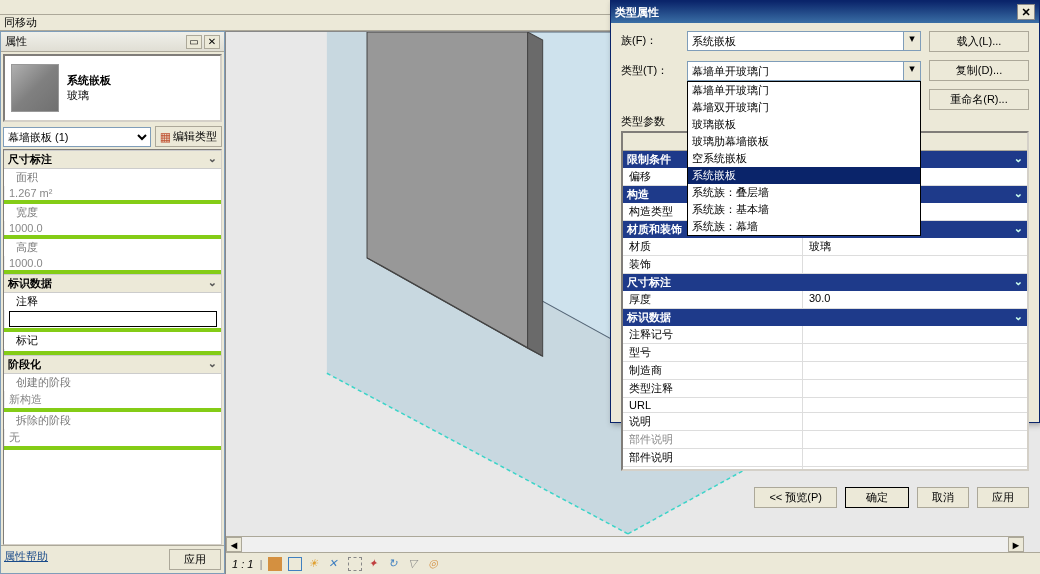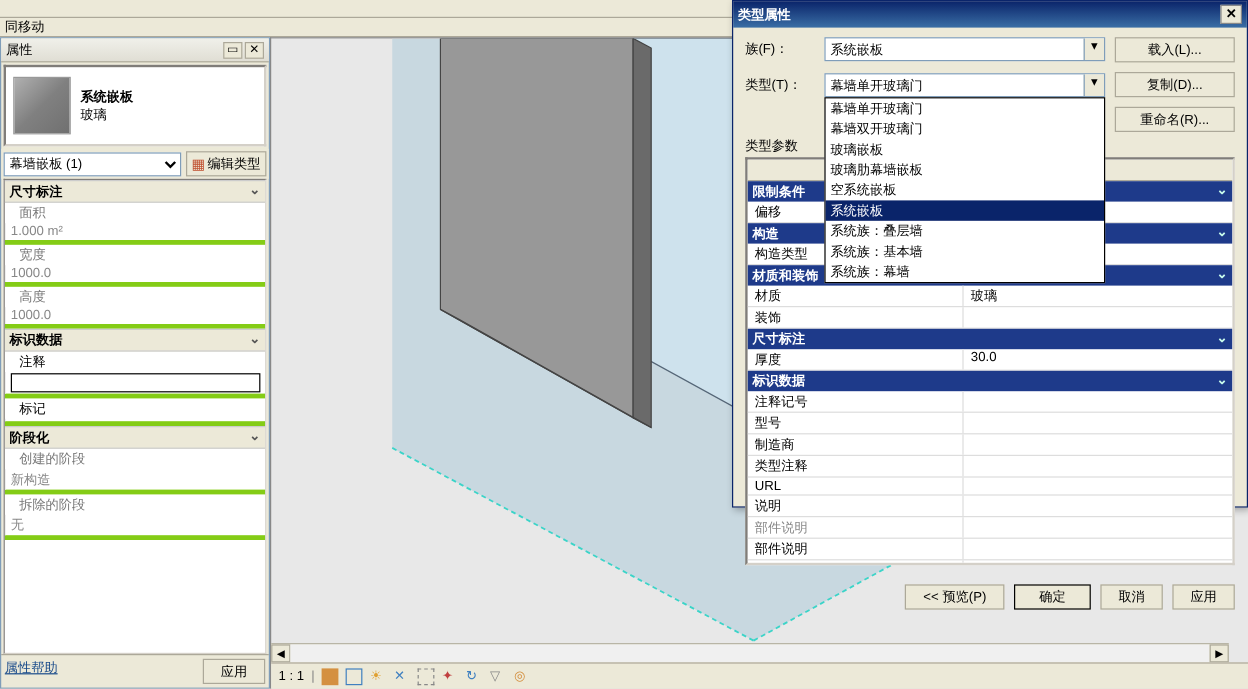--- a/index.html
+++ b/index.html
@@ -25,21 +25,21 @@
 .prop-row { display: flex; border-bottom: 4px solid #84cc16; flex-direction: column; }
 .prop-name { width: 100px; padding: 1px 12px; color: #777; }
 .prop-name.black { color: #000; }
 .prop-val { flex: 1; padding: 1px 4px; border-left: 1px solid #eee; }
 .prop-val input { width: 100%; border: 1px solid #000; background: #fff; height: 16px; }
 .props-footer { display: flex; justify-content: space-between; padding: 3px; border-top: 1px solid #aca899; }
 .btn-std { background: #ece9d8; border: 1px solid #aca899; padding: 2px 14px; cursor: pointer; }
 
 .viewport { flex: 1; position: relative; background: #e8e8e8; border-left:1px solid #888; border-top:1px solid #888;}
 .viewport svg { width: 100%; height: 100%; }
-.view-toolbar { position: absolute; bottom: 0; left: 0; right: 0; height: 22px; background: #ece9d8; border-top: 1px solid #aca899; display: flex; align-items: center; padding: 0 6px; gap: 6px; }
+.view-toolbar { position: absolute; bottom: 0; left: 0; right: 0; height: 22px; background: #ece9d8; border-top: 1px solid #aca899; display: flex; align-items: center; padding: 0 6px; gap: 6px; font-style: italic; }
 .scrollbar-h { position:absolute; bottom:22px; left:0; right:16px; height:16px; background:#ece9d8; border-top:1px solid #aca899; display:flex;}
 .scrollbar-h .track { flex:1; background:#f0f0f0; }
 .scrollbar-h .arrow { width:16px; background:#ece9d8; border:1px solid #aca899; text-align:center; line-height:14px;}
 
 .dialog { position: absolute; top: 0; right: 0; width: 430px; height: 423px; background: #ece9d8; border: 1px solid #0a246a; box-shadow: 2px 2px 6px rgba(0,0,0,0.3); }
 .dlg-title { height: 22px; background: linear-gradient(#0a246a,#3a6ea5); color: #fff; display: flex; align-items: center; justify-content: space-between; padding: 0 4px; font-weight: bold; }
 .dlg-close { width: 18px; height: 16px; background: #ece9d8; color: #000; border: 1px solid #888; text-align: center; line-height: 14px; cursor: pointer; }
 .dlg-body { padding: 8px 10px; }
 .dlg-row { display: flex; align-items: flex-start; margin-bottom: 10px; gap: 6px; }
 .dlg-label { width: 60px; padding-top: 2px; }
@@ -100,21 +100,21 @@
           <span>编辑类型</span>
         </button>
     </div>
     <div class="props-grid">
       <div class="section-head">
           <span>尺寸标注</span>
           <span class="glyph">⌄</span>
         </div>
       <div class="prop-row">
           <div class="prop-name">面积</div>
-          <div class="prop-val" style="color:#888">1.000 m²</div>
+          <div class="prop-val" style="color:#888">1.267 m²</div>
         </div>
       <div class="prop-row">
           <div class="prop-name">宽度</div>
           <div class="prop-val" style="color:#888">1000.0</div>
         </div>
       <div class="prop-row">
           <div class="prop-name">高度</div>
           <div class="prop-val" style="color:#888">1000.0</div>
         </div>
       <div class="section-head">

